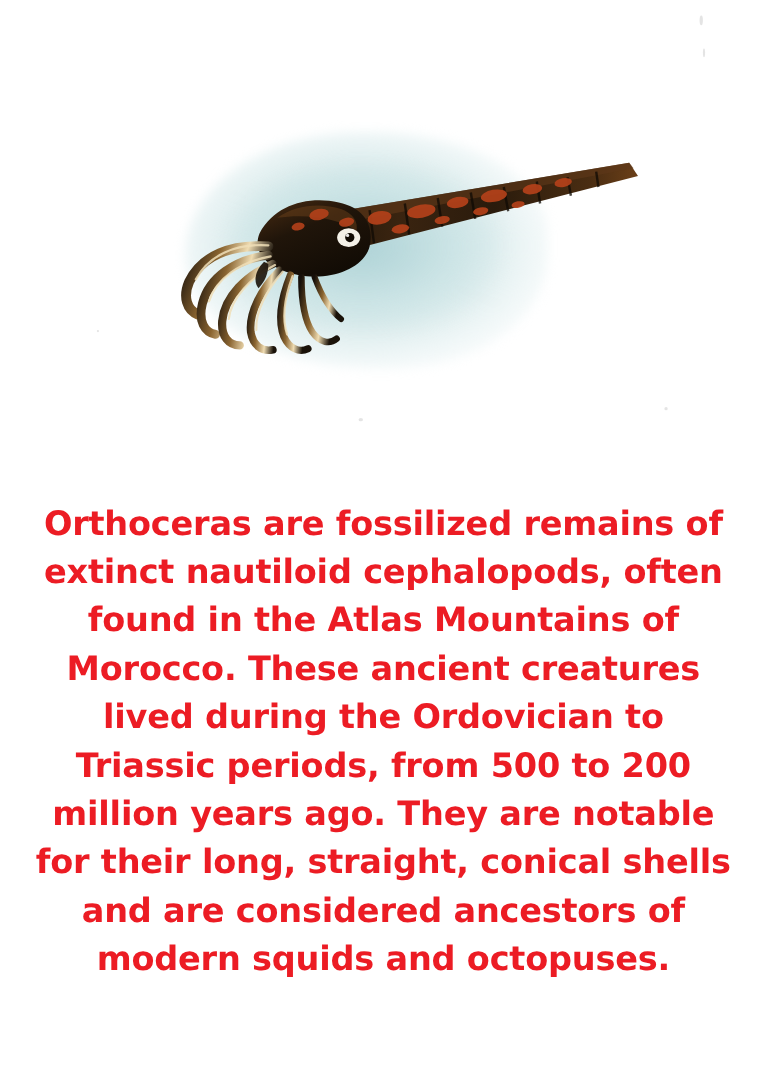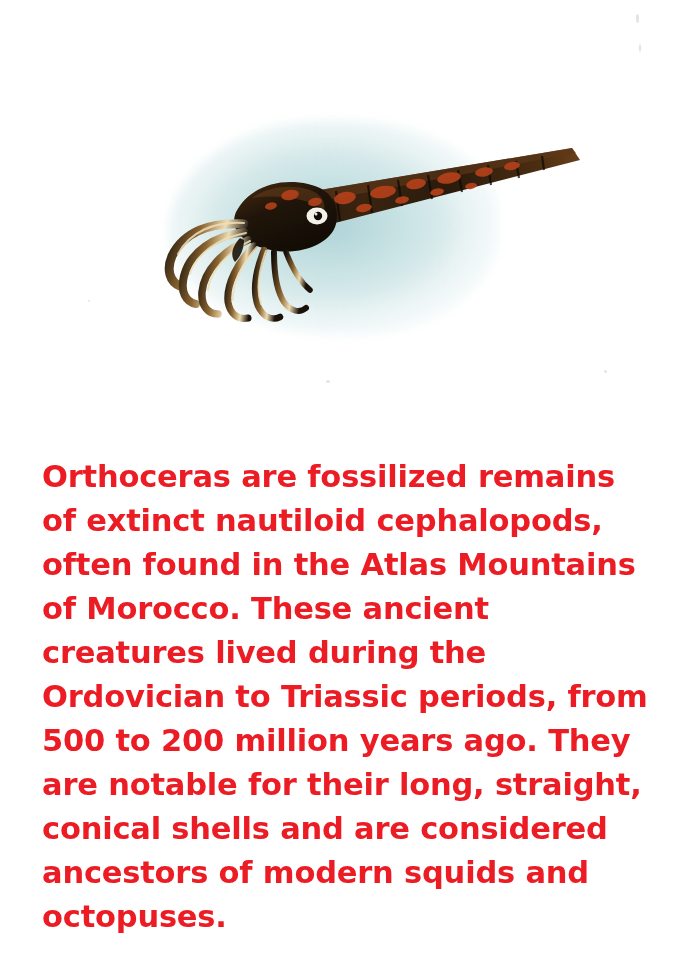--- a/index.html
+++ b/index.html
@@ -67,27 +67,28 @@
     border-radius: 50%;
     opacity: .7;
   }
 
   
   .caption {
     position: absolute;
     left: 0;
     top: 455px;
     width: 697px;
+    text-align: center;
     color: #ec1c24;
     font-family: "DejaVu Sans", sans-serif;
     font-weight: bold;
     font-size: 30.5px;
     line-height: 44px;
     letter-spacing: -0.2px;
-    padding: 0 42px;
+    padding: 0 26px;
     box-sizing: border-box;
   }
 </style>
 </head>
 <body>
 
 <div class="card">
 
   <div class="illustration">
 

